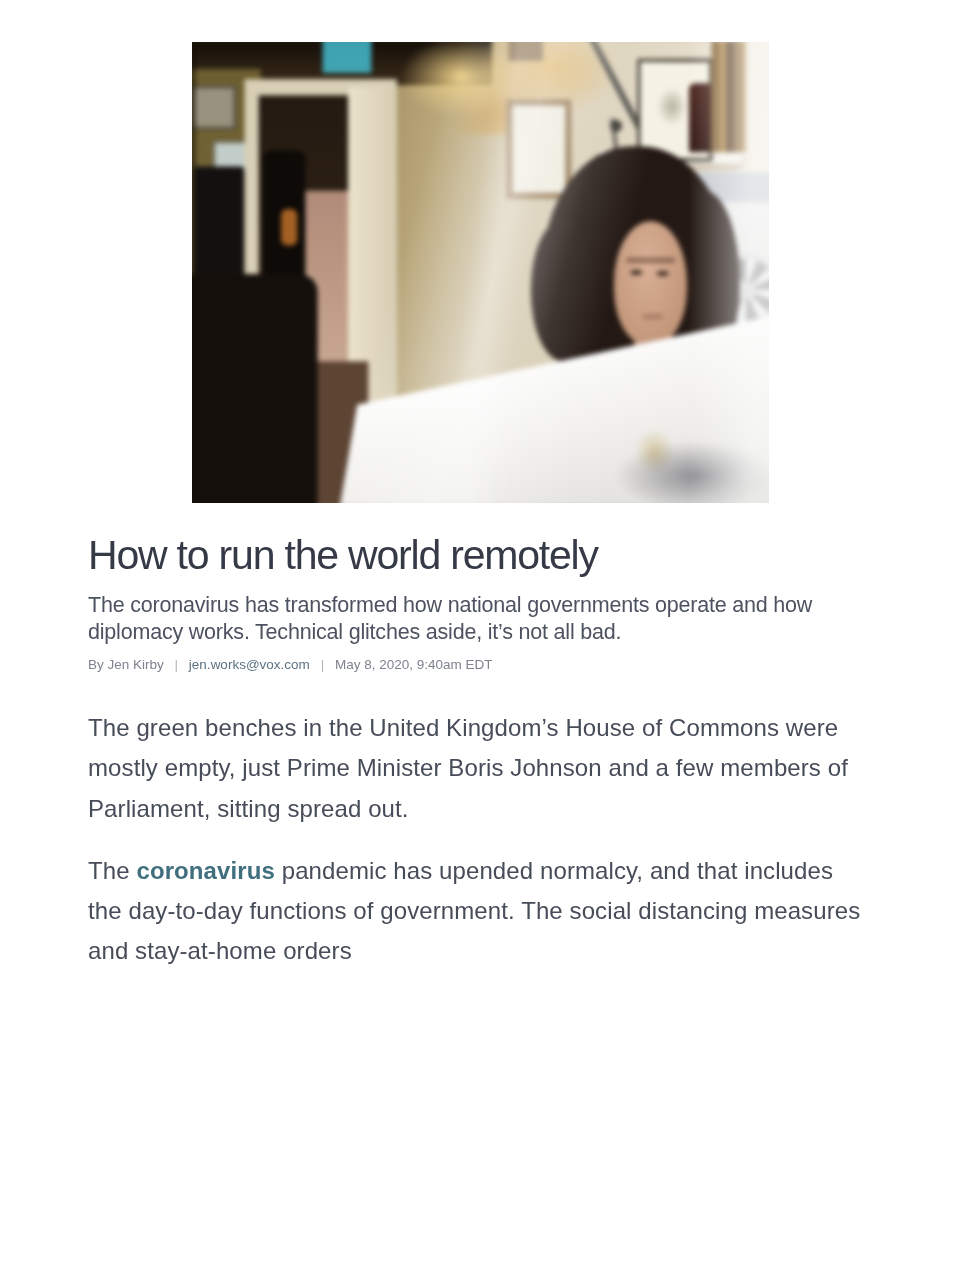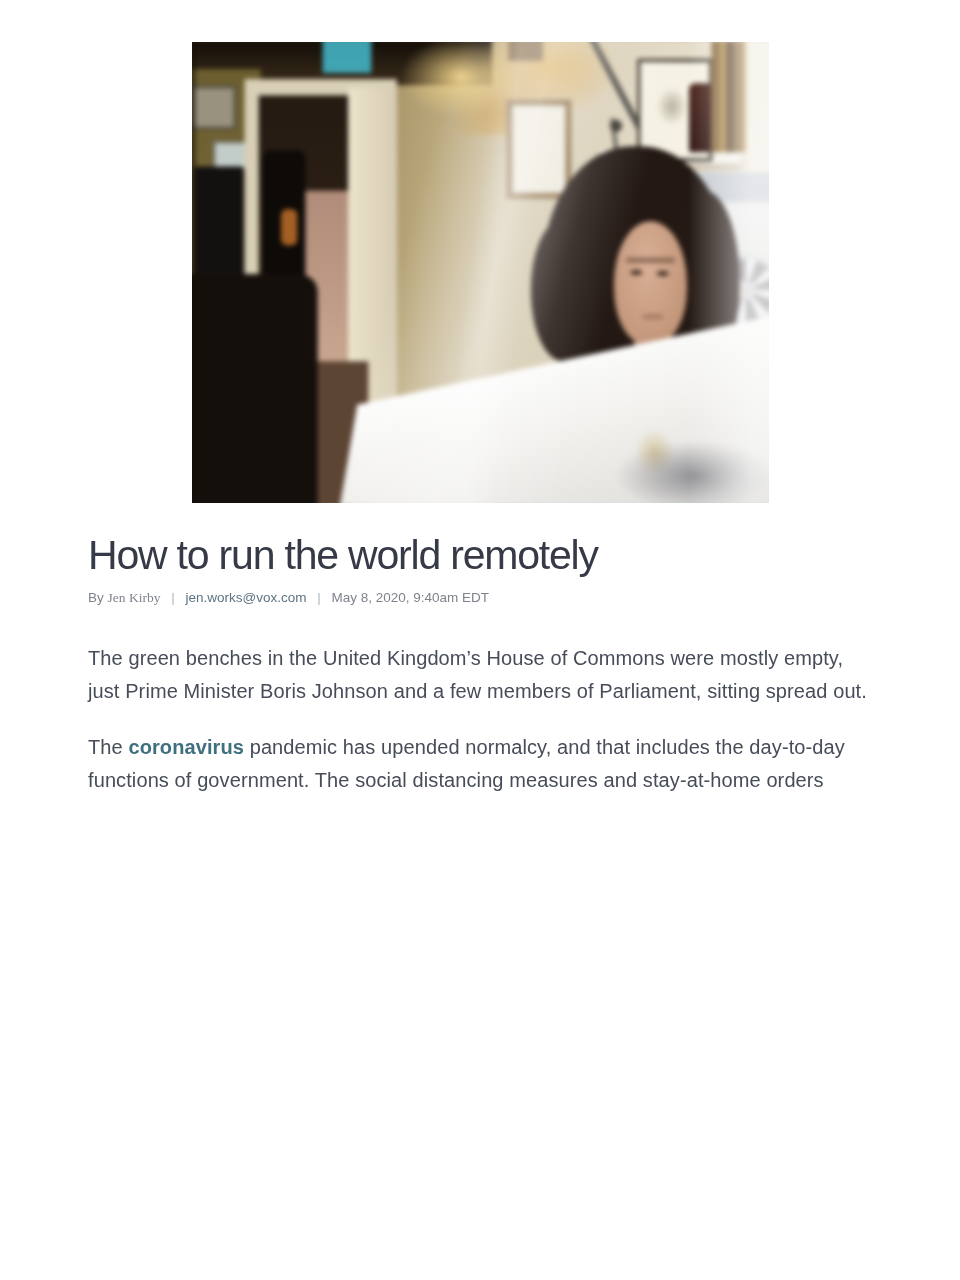--- a/index.html
+++ b/index.html
@@ -66,23 +66,23 @@
 
   
   figcaption{margin-top:12px;font-size:12.5px;line-height:1.55;color:#7f848e;letter-spacing:.1px;}
   .cap-pipe{color:#a9aeb6;padding:0 5px;}
   .credit{color:#9ba1aa;}
   h1{margin:30px 0 0;font-size:41px;font-weight:normal;color:#363a47;letter-spacing:-1.2px;line-height:1.1;}
   .dek{margin:14px 0 0;font-size:21.5px;line-height:1.24;color:#4d5260;letter-spacing:-.2px;max-width:760px;}
   .byline{margin:12px 0 0;font-size:13.5px;color:#7e838d;}
   .byline .pipe{color:#b0b5bd;margin:0 7px;}
   .byline .email{color:#5d7382;text-decoration:none;}
-  .byline .author{color:#7e838d;text-decoration:none;font-family:Liberation Serif, serif;}
+  .byline .author{color:#7e838d;text-decoration:none;}
   #article-body{margin-top:36px;}
-  #article-body p{margin:0 0 22px;font-size:20px;line-height:1.67;color:#474c59;letter-spacing:.1px;}
+  #article-body p{margin:0 0 22px;font-size:24px;line-height:1.67;color:#474c59;letter-spacing:.1px;}
   .inline-link{font-weight:bold;color:#40707e;cursor:pointer;}
 </style>
 </head>
 <body>
 
 <div class="content">
 
   <figure>
     <div class="photo">
       <div class="scene">
@@ -133,20 +133,21 @@
         <div class="ph-shadow"></div>
         <div class="ph-leftedge"></div>
       </div>
       <div class="overlay"></div>
       <div class="vignette"></div>
     </div>
   </figure>
 
   <h1>How to run the world remotely</h1>
 
+  <p class="dek">The coronavirus has transformed how national governments operate and how diplomacy works. Technical glitches aside, it’s not all bad.</p>
 
   <div class="byline">
     <span>By</span>
     <a class="author" href="#">Jen Kirby</a>
     <span class="pipe">|</span>
     <a class="email" href="#">jen.works@vox.com</a>
     <span class="pipe">|</span>
     <span>May 8, 2020, 9:40am EDT</span>
   </div>
 

